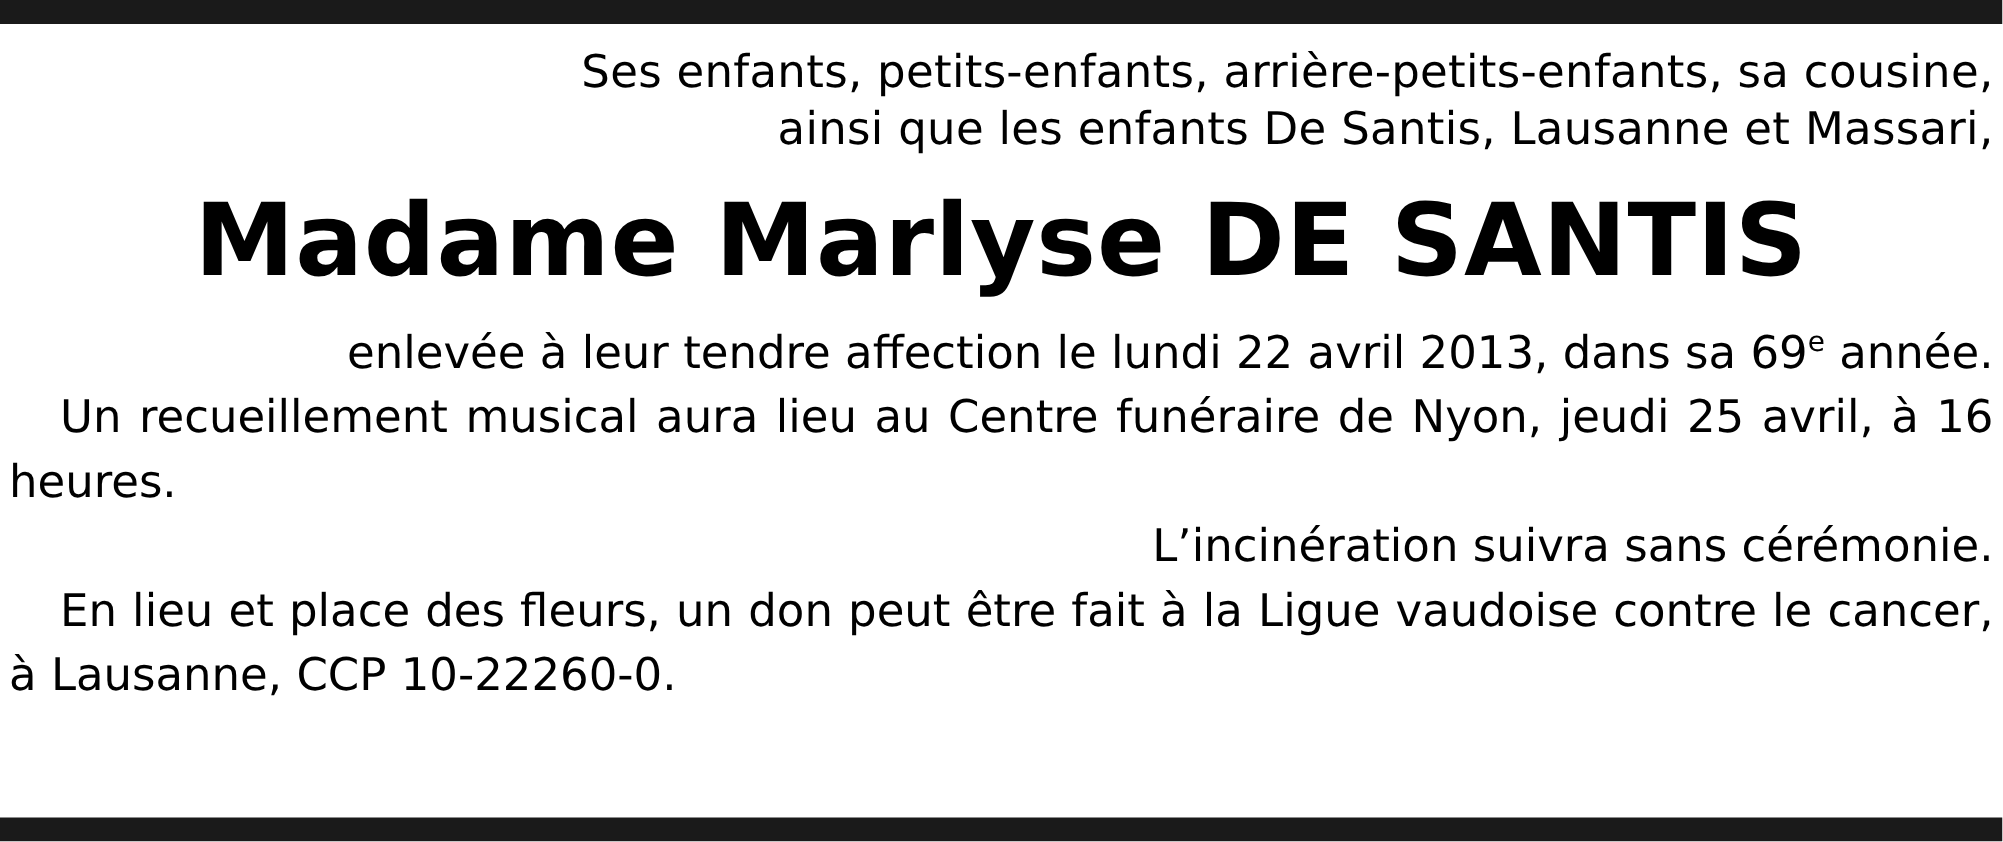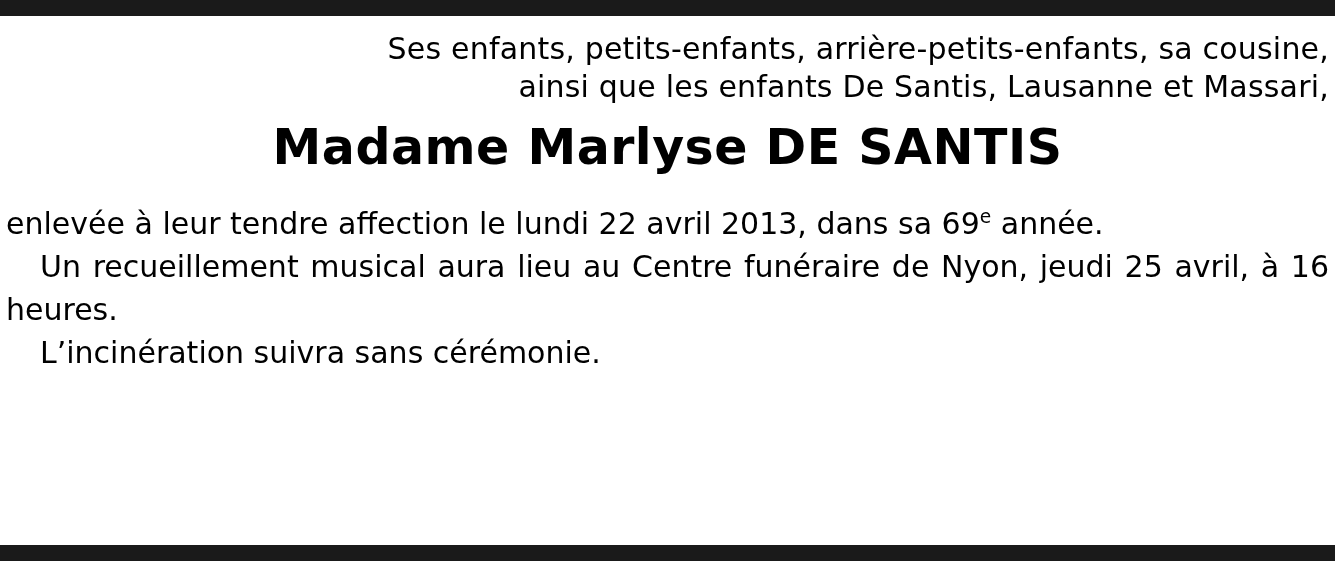--- a/index.html
+++ b/index.html
@@ -43,39 +43,39 @@
     line-height: 38px;
     letter-spacing: 0.2px;
     white-space: nowrap;
     text-align: right;
   }
   .line b {
     font-weight: normal;
   }
   .name {
     text-align: center;
-    font-size: 49px;
+    font-size: 67px;
     font-weight: bold;
     letter-spacing: 0.5px;
-    margin-top: 10px;
+    margin-top: 22px;
     margin-bottom: 22px;
     line-height: 64px;
   }
   .para {
     font-size: 30px;
     line-height: 43px;
     text-align: justify;
     text-justify: inter-word;
     margin: 0;
   }
   .para.indent {
     text-indent: 34px;
   }
   .para.nojust {
-    text-align: left;
+    text-align: right;
   }
   sup {
     font-size: 0.62em;
     vertical-align: super;
     line-height: 0;
   }
   .block-1 { margin-bottom: 0; }
 </style>
 </head>
 <body>
@@ -96,18 +96,19 @@
     </div>
 
     <div class="name">Madame Marlyse DE SANTIS</div>
 
     <p class="para nojust"><span>enlevée à leur tendre affection le lundi 22 avril 2013, dans sa 69</span><sup>e</sup><span> année.</span></p>
 
     <p class="para indent">Un recueillement musical aura lieu au Centre funéraire de Nyon, jeudi 25 avril, à 16 heures.</p>
 
     <p class="para indent nojust">L’incinération suivra sans cérémonie.</p>
 
+    <p class="para indent">En lieu et place des fleurs, un don peut être fait à la Ligue vaudoise contre le cancer, à Lausanne, CCP 10-22260-0.</p>
 
   </div>
 
   <div class="rule rule-bottom"></div>
 
 </div>
 
 </body></html>

